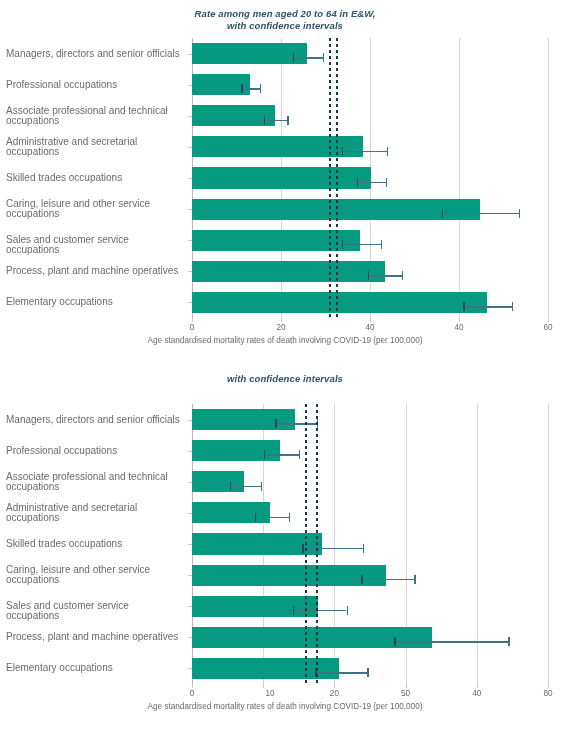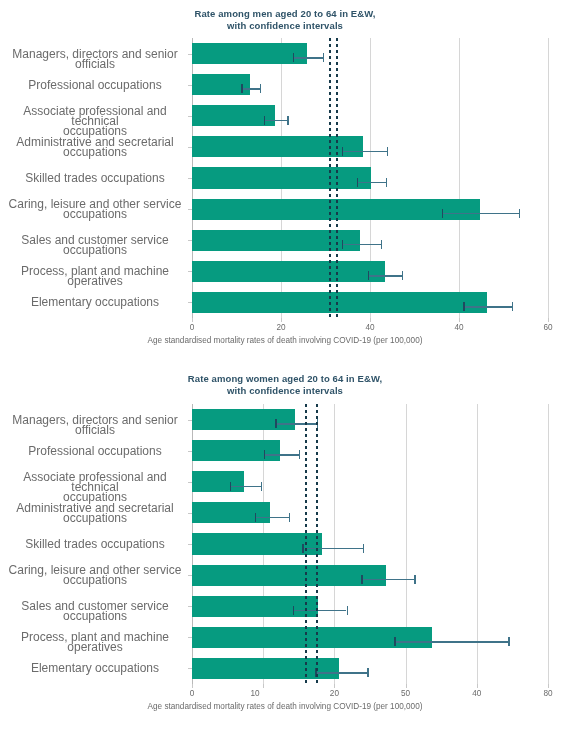--- a/index.html
+++ b/index.html
@@ -4,26 +4,27 @@
 <title>ASMR by occupation charts</title>
 <style>
   html,body{margin:0;padding:0;background:#ffffff;}
   body{width:570px;height:731px;font-family:"Liberation Sans",sans-serif;color:#595959;overflow:hidden;}
   .panel{position:relative;width:570px;height:365px;}
   .panel.second{height:366px;}
   .chart-title{
     position:absolute;left:0;right:0;top:8px;text-align:center;
     font-size:9.5px;line-height:12px;color:#2f5368;font-weight:600;
     letter-spacing:.1px;
+    font-style:italic;
   }
   .chart-title .l2{display:block;}
   .plot{position:absolute;}
   .axis-area{position:absolute;}
   .ylabel{
-    position:absolute;right:0;text-align:center;font-size:12px;line-height:10px;
+    position:absolute;right:0;text-align:left;font-size:10px;line-height:10px;
     color:#6b6b6b;white-space:pre-line;
   }
   .ytick{position:absolute;width:4px;height:1px;background:#c8c8c8;}
   .gridline{position:absolute;top:0;bottom:0;width:1px;background:#d6d6d6;}
   .baseline{position:absolute;top:0;bottom:0;width:1px;background:#b9b9b9;}
   .bar{position:absolute;background:#069b80;}
   .refline{position:absolute;top:0;bottom:0;width:2px;
     background-image:linear-gradient(to bottom,#163a4a 0 3px, rgba(0,0,0,0) 3px 6px);
     background-size:2px 6px;}
   .err{position:absolute;height:1.4px;background:#3f7389;}
@@ -120,21 +121,20 @@
     <div class="ylabel" style="width: 178px; right: 386px; top: 235.222px; color: rgb(107, 107, 107);">Sales and customer service occupations</div>
     <div class="ytick" style="left: 188px; top: 240.222px;"></div>
     <div class="ylabel" style="width: 178px; right: 386px; top: 266.333px; color: rgb(107, 107, 107);">Process, plant and machine operatives</div>
     <div class="ytick" style="left: 188px; top: 271.333px;"></div>
     <div class="ylabel" style="width: 178px; right: 386px; top: 297.444px; color: rgb(107, 107, 107);">Elementary occupations</div>
     <div class="ytick" style="left: 188px; top: 302.444px;"></div>
   </div>
 
 <div class="panel second" id="panel-women">
   <div class="chart-title">
-    <span>Rate among women aged 20 to 64 in E&amp;W,</span>
     <span class="l2">with confidence intervals</span>
   </div>
   <div class="plot" id="plot-women" style="left: 192px; top: 39px; width: 356px; height: 280px;">
       <div class="baseline" style="left: 0px;"></div>
       <div class="gridline" style="left: 71.2px;"></div>
       <div class="gridline" style="left: 142.4px;"></div>
       <div class="gridline" style="left: 213.6px;"></div>
       <div class="gridline" style="left: 284.8px;"></div>
       <div class="gridline" style="left: 356px;"></div>
       <div class="bar" title="Managers, directors and senior officials: 14.4" style="left: 0px; top: 4.97778px; height: 21.1556px; width: 102.528px; background: rgb(6, 155, 128);"></div>
@@ -176,21 +176,21 @@
       <div class="err" style="left: 123.176px; width: 51.976px; top: 268.252px; background: rgb(63, 115, 137);"></div>
       <div class="errcap" style="left: 123.176px; top: 264.252px;"></div>
       <div class="errcap light" style="left: 175.152px; top: 264.252px;"></div>
       <div class="refline" style="left: 113.208px;"></div>
       <div class="refline" style="left: 123.888px;"></div>
     </div>
   <div class="axis-area" id="axis-women" style="left: 0px; top: 319px; width: 570px; height: 20px;">
       <div class="xtick-mark" style="left: 192px; top: 0px;"></div>
       <div class="xtick-lbl" style="left: 172px; width: 40px; top: 5px; color: rgb(107, 107, 107);">0</div>
       <div class="xtick-mark" style="left: 263.2px; top: 0px;"></div>
-      <div class="xtick-lbl" style="left: 235px; width: 40px; top: 5px; color: rgb(107, 107, 107);">10</div>
+      <div class="xtick-lbl" style="left: 250px; width: 40px; top: 5px; color: rgb(107, 107, 107);">10</div>
       <div class="xtick-mark" style="left: 334.4px; top: 0px;"></div>
       <div class="xtick-lbl" style="left: 314.4px; width: 40px; top: 5px; color: rgb(107, 107, 107);">20</div>
       <div class="xtick-mark" style="left: 405.6px; top: 0px;"></div>
       <div class="xtick-lbl" style="left: 385.6px; width: 40px; top: 5px; color: rgb(107, 107, 107);">50</div>
       <div class="xtick-mark" style="left: 476.8px; top: 0px;"></div>
       <div class="xtick-lbl" style="left: 456.8px; width: 40px; top: 5px; color: rgb(107, 107, 107);">40</div>
       <div class="xtick-mark" style="left: 548px; top: 0px;"></div>
       <div class="xtick-lbl" style="left: 528px; width: 40px; top: 5px; color: rgb(107, 107, 107);">80</div>
     </div>
   <div class="xaxis-title" id="xtitle-women" style="top: 337px; left: 0px;">Age standardised mortality rates of death involving COVID-19 (per 100,000)</div>

